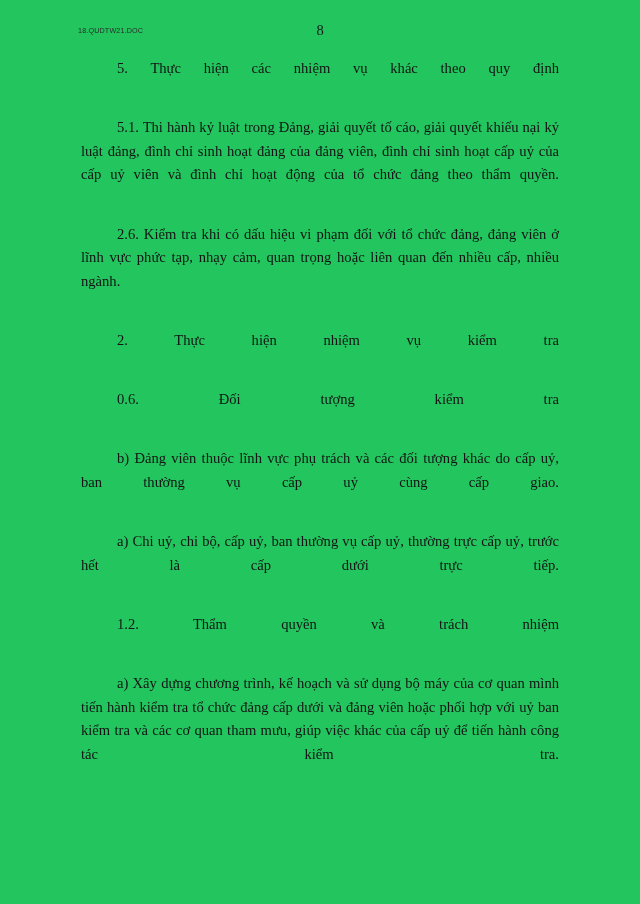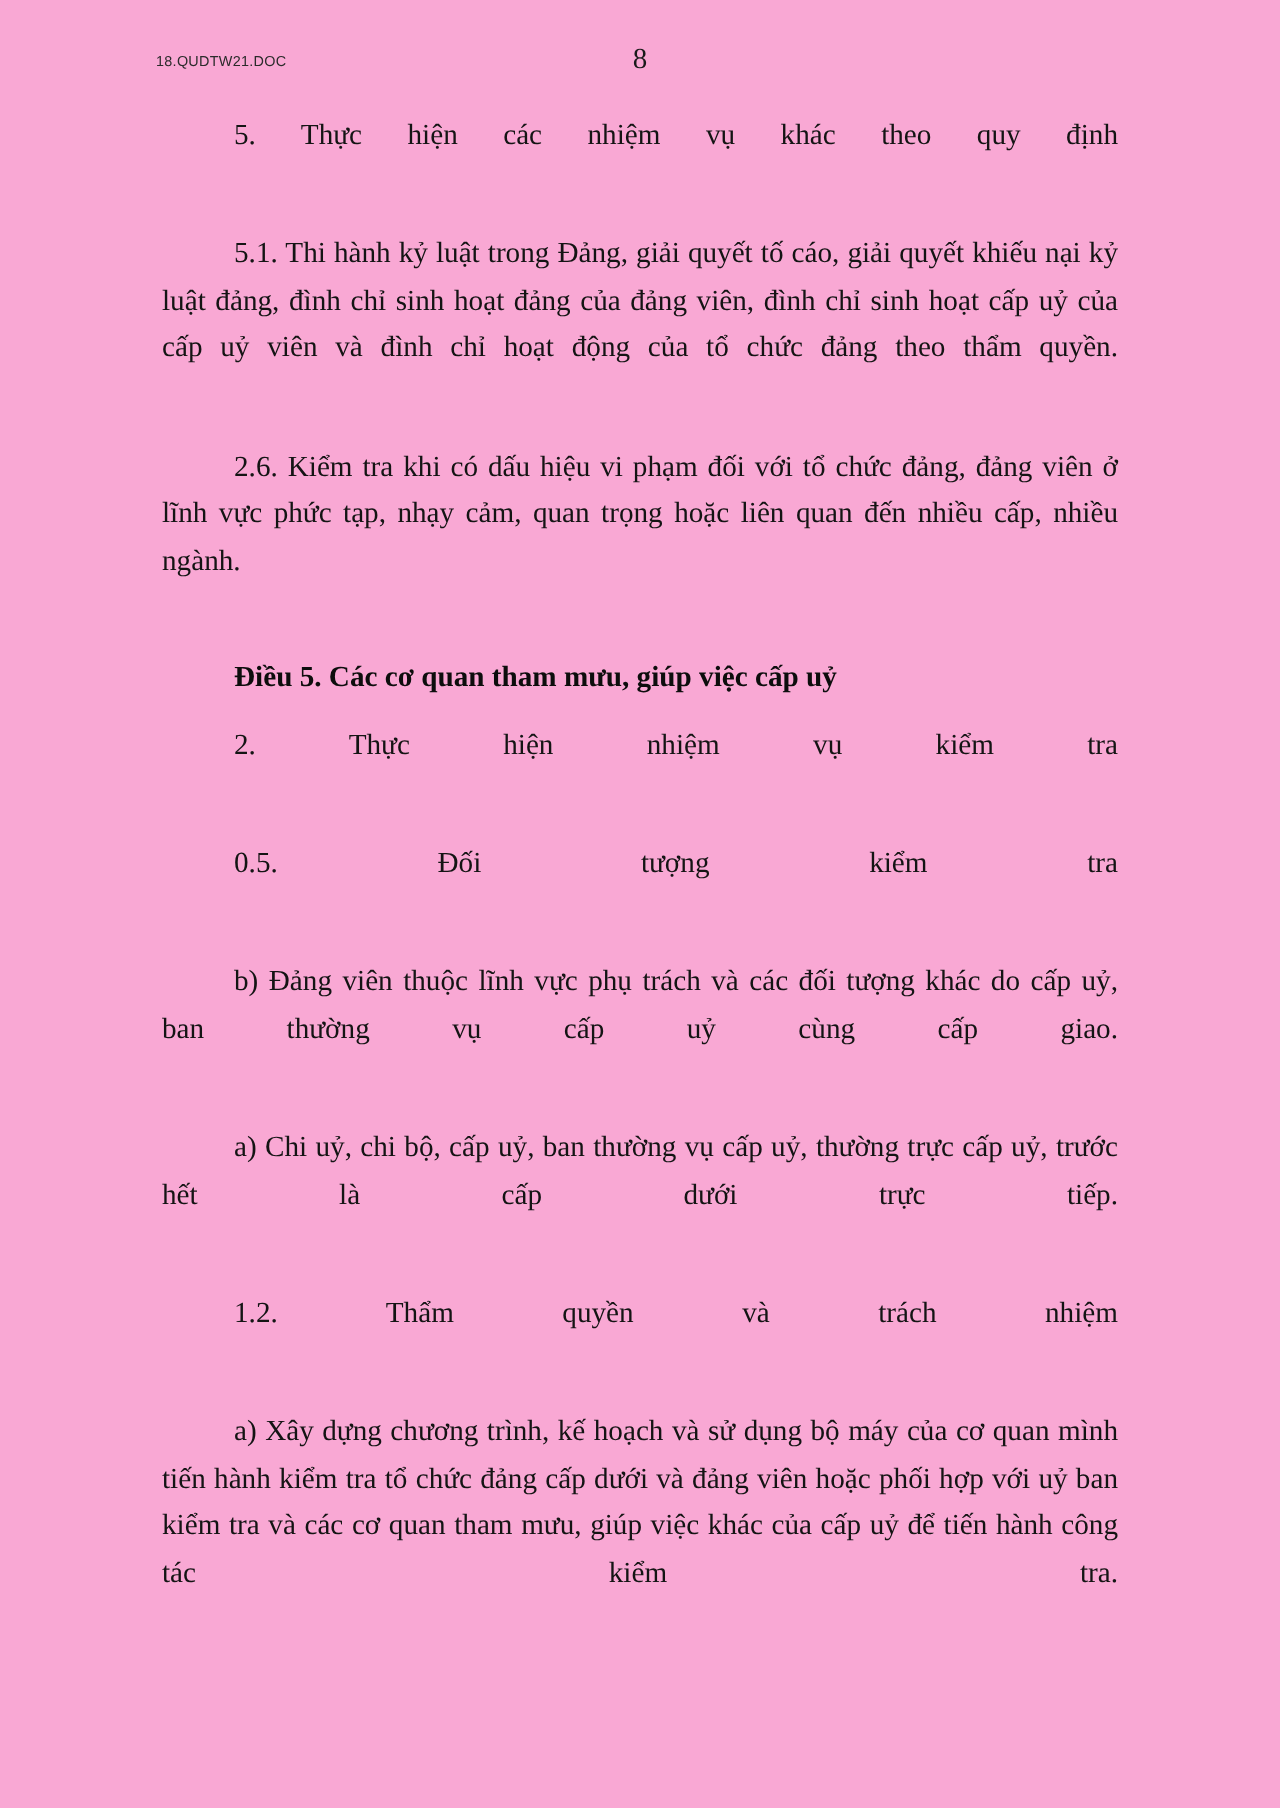--- a/index.html
+++ b/index.html
@@ -14,21 +14,21 @@
     font-family: "Liberation Serif", "DejaVu Serif", serif;
     color: #111111;
     overflow: hidden;
     position: relative;
   }
   .page {
     width: 640px;
     height: 904px;
     position: relative;
     box-sizing: border-box;
-    background: #f9a8d4;
+    background: #22c55e;
   }
   
   .header {
     position: absolute;
     top: 22px;
     left: 0;
     width: 640px;
     height: 22px;
   }
   .doc-code {
@@ -97,23 +97,22 @@
 
   <div class="header">
     <div class="doc-code">18.QUDTW21.DOC</div>
     <div class="page-number">8</div>
   </div>
 
   <div class="body-text">
     <p class="para">5. Thực hiện các nhiệm vụ khác theo quy định</p>
     <p class="para">5.1. Thi hành kỷ luật trong Đảng, giải quyết tố cáo, giải quyết khiếu nại kỷ luật đảng, đình chỉ sinh hoạt đảng của đảng viên, đình chỉ sinh hoạt cấp uỷ của cấp uỷ viên và đình chỉ hoạt động của tổ chức đảng theo thẩm quyền.</p>
     <p class="para">2.6. Kiểm tra khi có dấu hiệu vi phạm đối với tổ chức đảng, đảng viên ở lĩnh vực phức tạp, nhạy cảm, quan trọng hoặc liên quan đến nhiều cấp, nhiều ngành.</p>
-    <p class="heading">Điều 5. Các cơ quan tham mưu, giúp việc cấp uỷ</p>
     <p class="para">2. Thực hiện nhiệm vụ kiểm tra</p>
-    <p class="para">0.5. Đối tượng kiểm tra</p>
+    <p class="para">0.6. Đối tượng kiểm tra</p>
     <p class="para">b) Đảng viên thuộc lĩnh vực phụ trách và các đối tượng khác do cấp uỷ, ban thường vụ cấp uỷ cùng cấp giao.</p>
     <p class="para">a) Chi uỷ, chi bộ, cấp uỷ, ban thường vụ cấp uỷ, thường trực cấp uỷ, trước hết là cấp dưới trực tiếp.</p>
     <p class="para">1.2. Thẩm quyền và trách nhiệm</p>
     <p class="para">a) Xây dựng chương trình, kế hoạch và sử dụng bộ máy của cơ quan mình tiến hành kiểm tra tổ chức đảng cấp dưới và đảng viên hoặc phối hợp với uỷ ban kiểm tra và các cơ quan tham mưu, giúp việc khác của cấp uỷ để tiến hành công tác kiểm tra.</p>
 
   </div>
 
 </div>
 
 </body></html>

